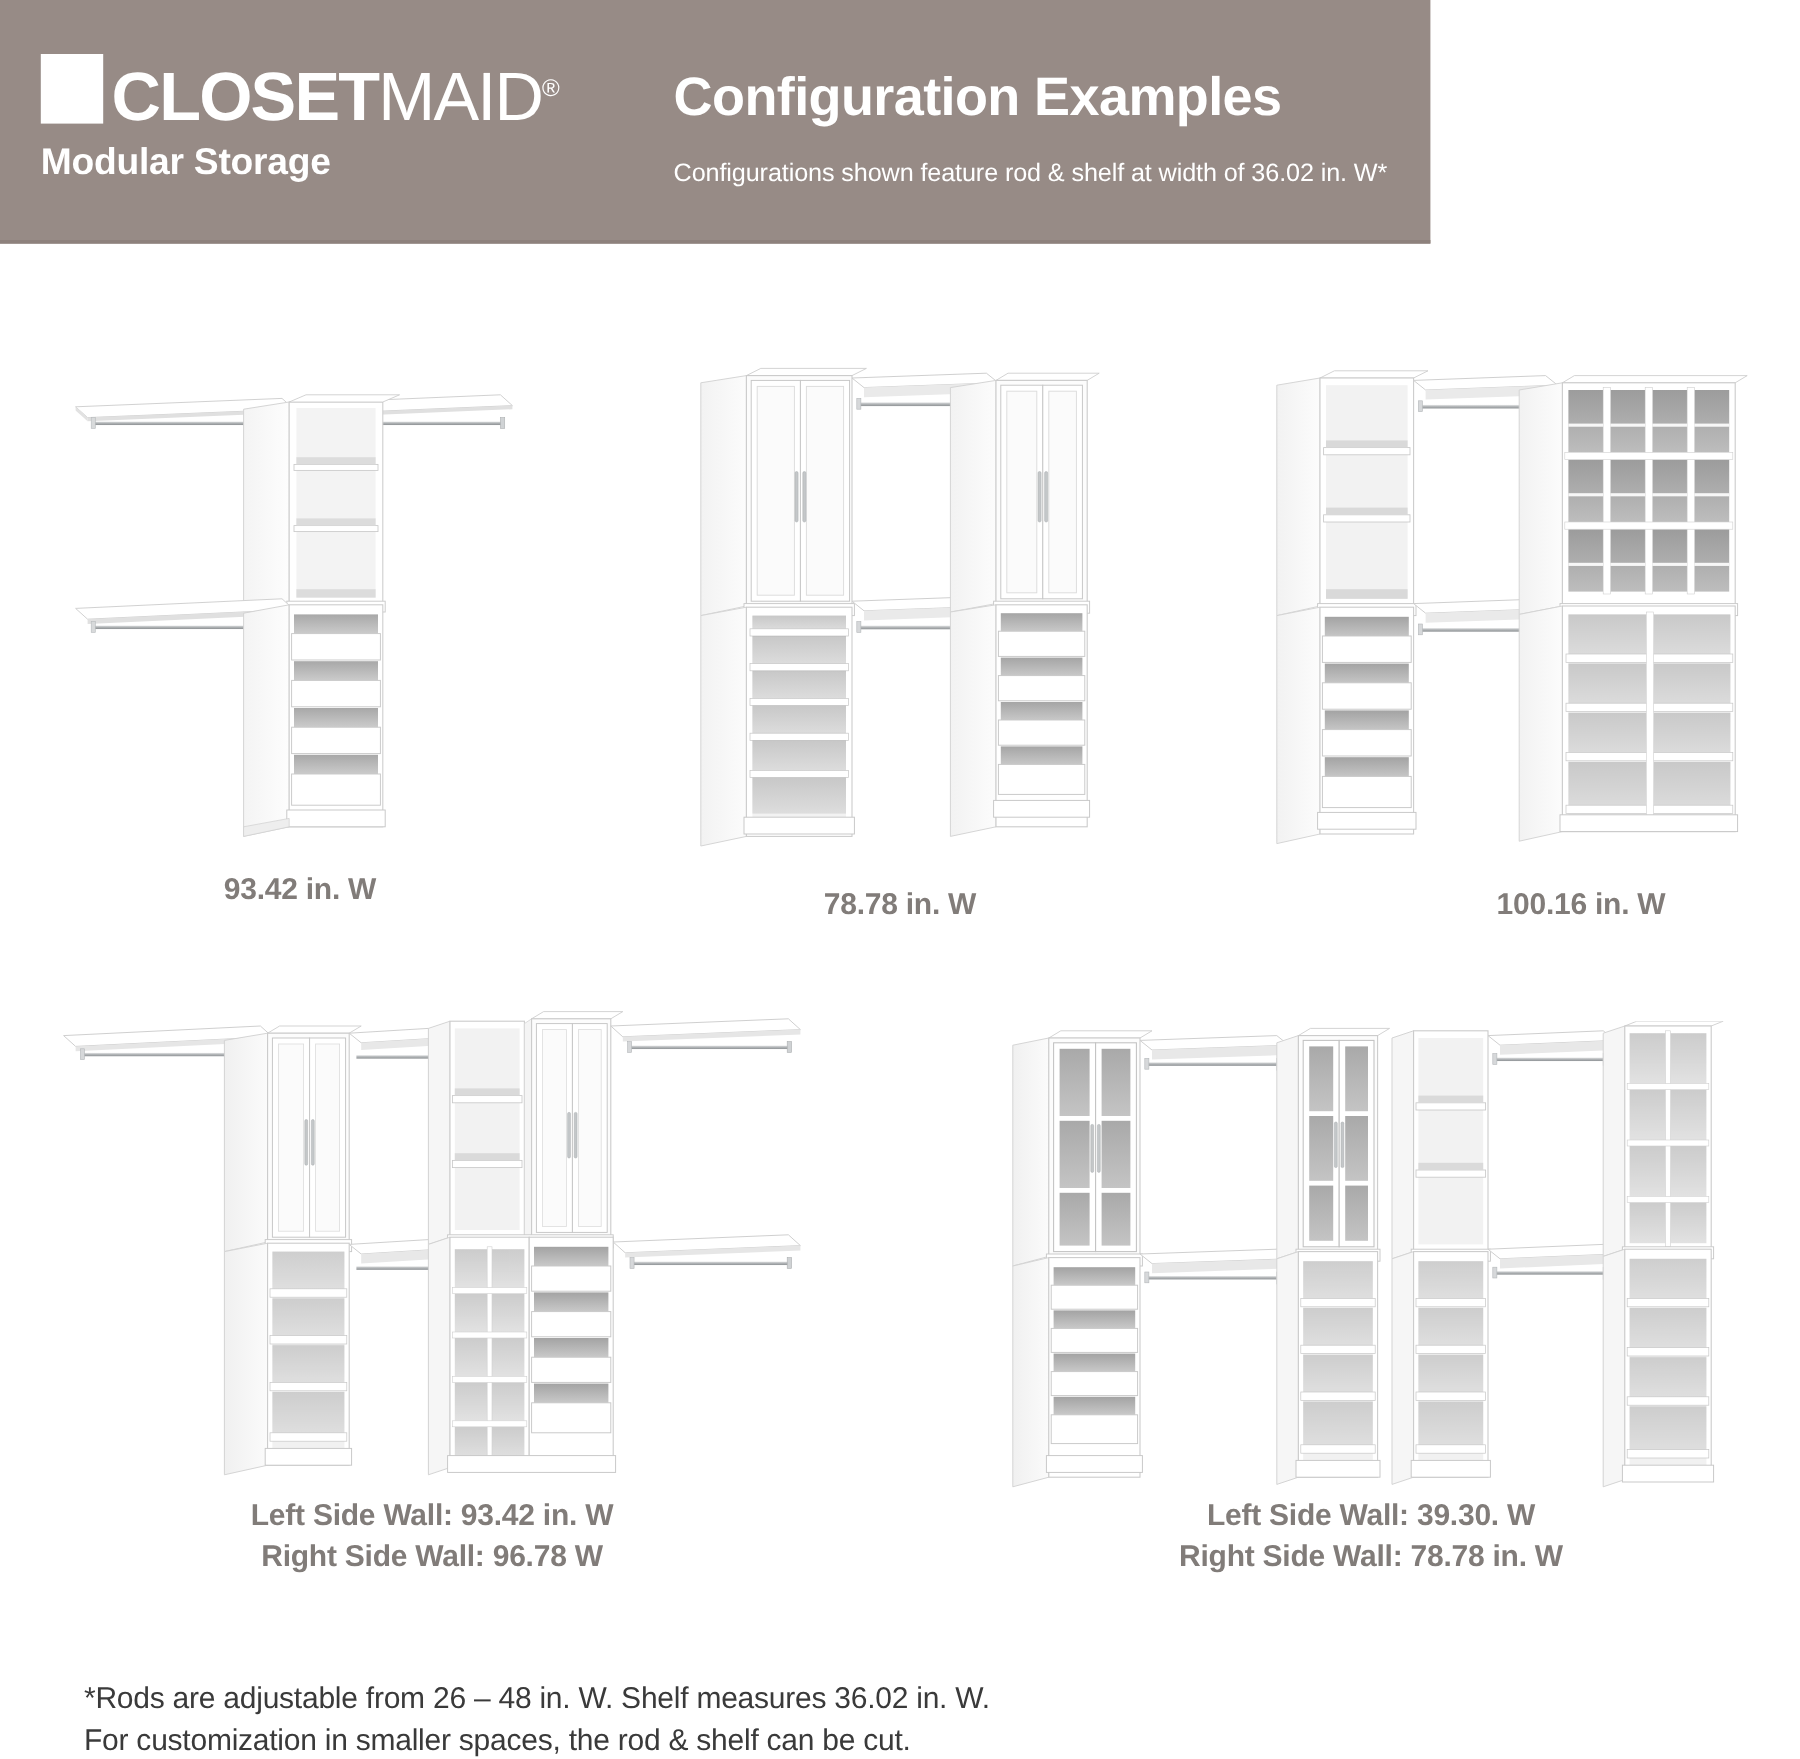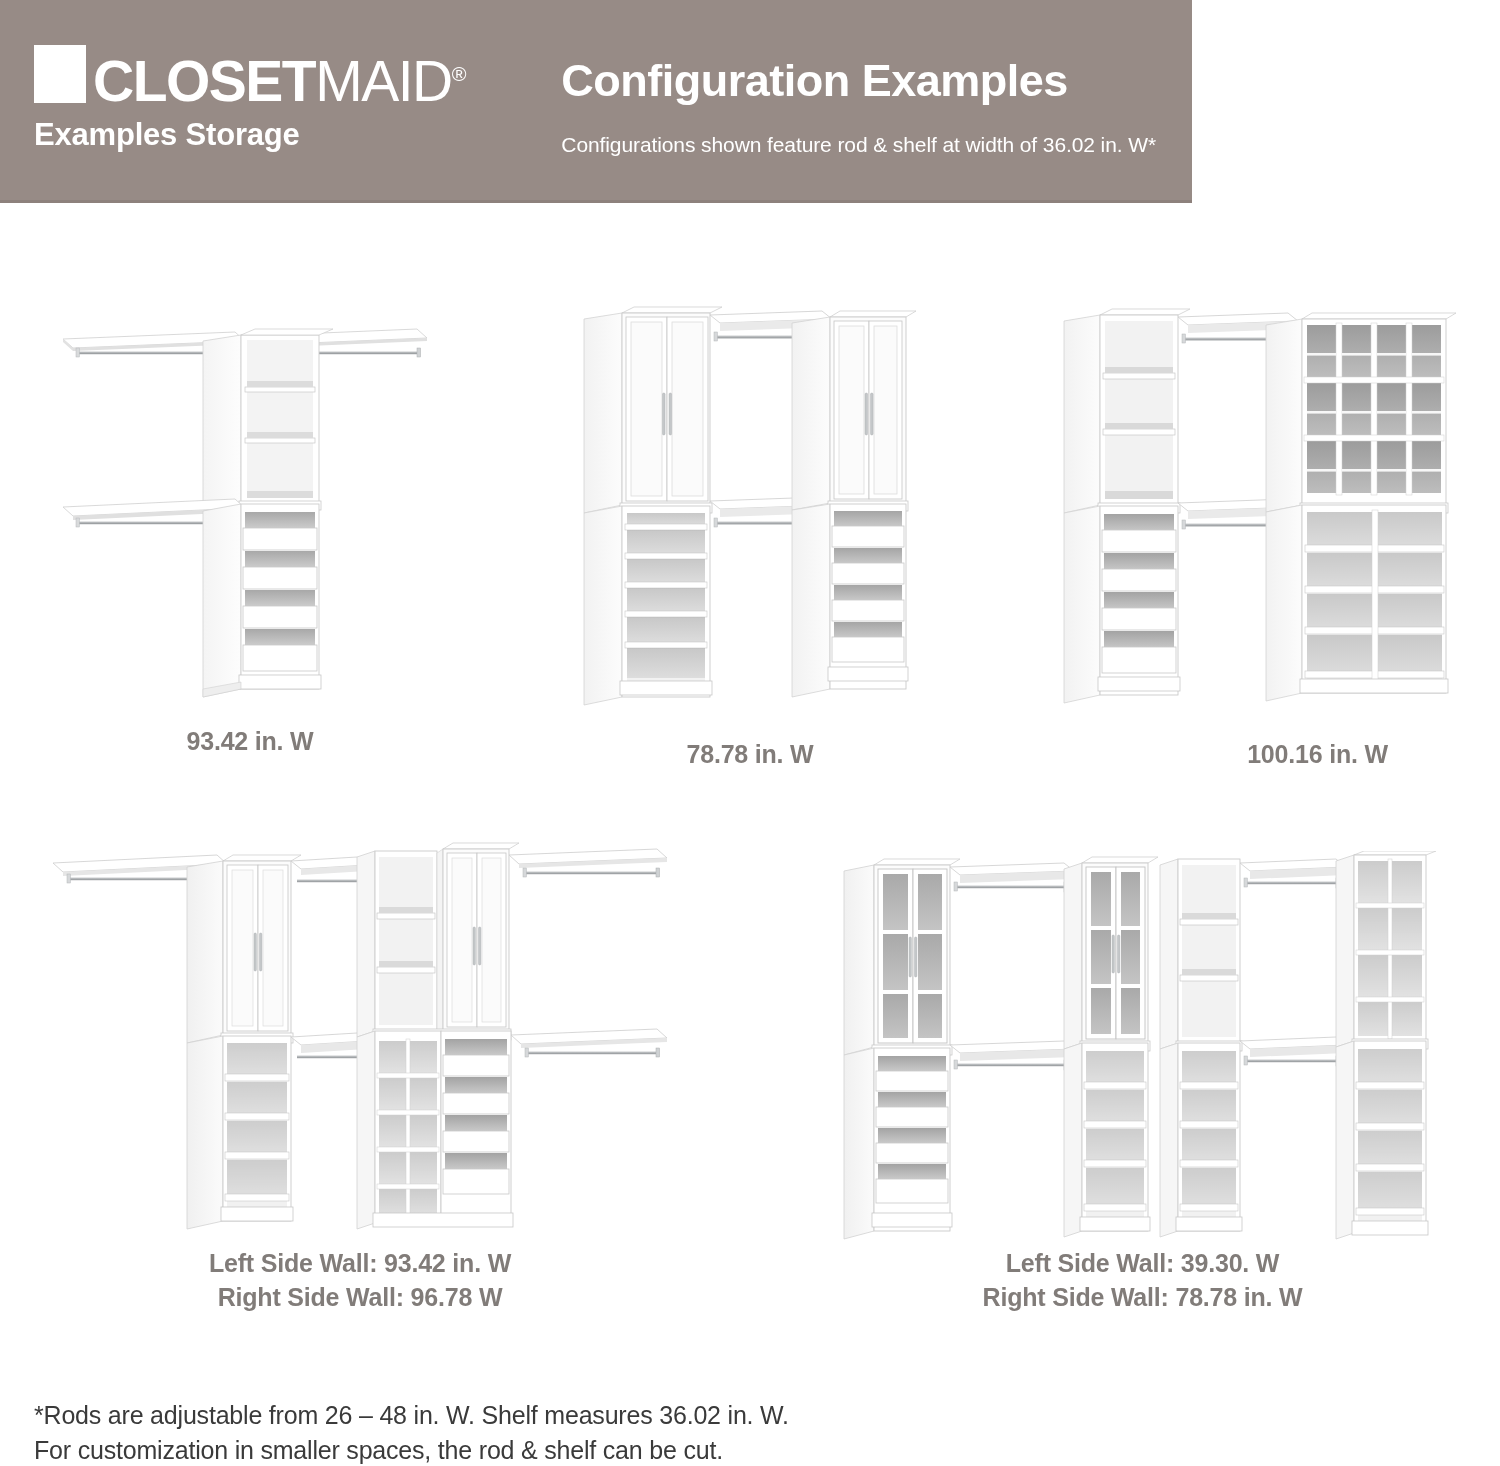--- a/index.html
+++ b/index.html
@@ -76,32 +76,32 @@
   #cfg5{left:830px; top:648px; width:625px;}
 
   #cap4{position:absolute;left:45px; top:1043px;width:630px;}
   #cap5{position:absolute;left:830px;top:1043px;width:625px;}
 
   
   .footnote{
     position:absolute;left:34px;top:1398px;width:1200px;
     font-size:25px;line-height:35px;color:#3a3a3a;letter-spacing:-0.2px;
   }
-  .footnote div{white-space:nowrap;}
+  .footnote div{white-space:nowrap;margin-left:36px;}
 </style>
 </head>
 <body>
 
 <div class="header">
   <div class="brand">
     <div class="logo-row">
       <div class="logo-square"></div>
       <div class="logo-word"><span class="bold">CLOSET</span><span class="thin">MAID</span><span class="reg">®</span></div>
     </div>
-    <div class="brand-sub">Examples Storage</div>
+    <div class="brand-sub">Modular Storage</div>
   </div>
 
   <div class="header-right">
     <div class="header-title">Configuration Examples</div>
     <div class="header-sub">Configurations shown feature rod &amp; shelf at width of 36.02 in. W*</div>
   </div>
 </div>
 
 <div class="stage">
 

